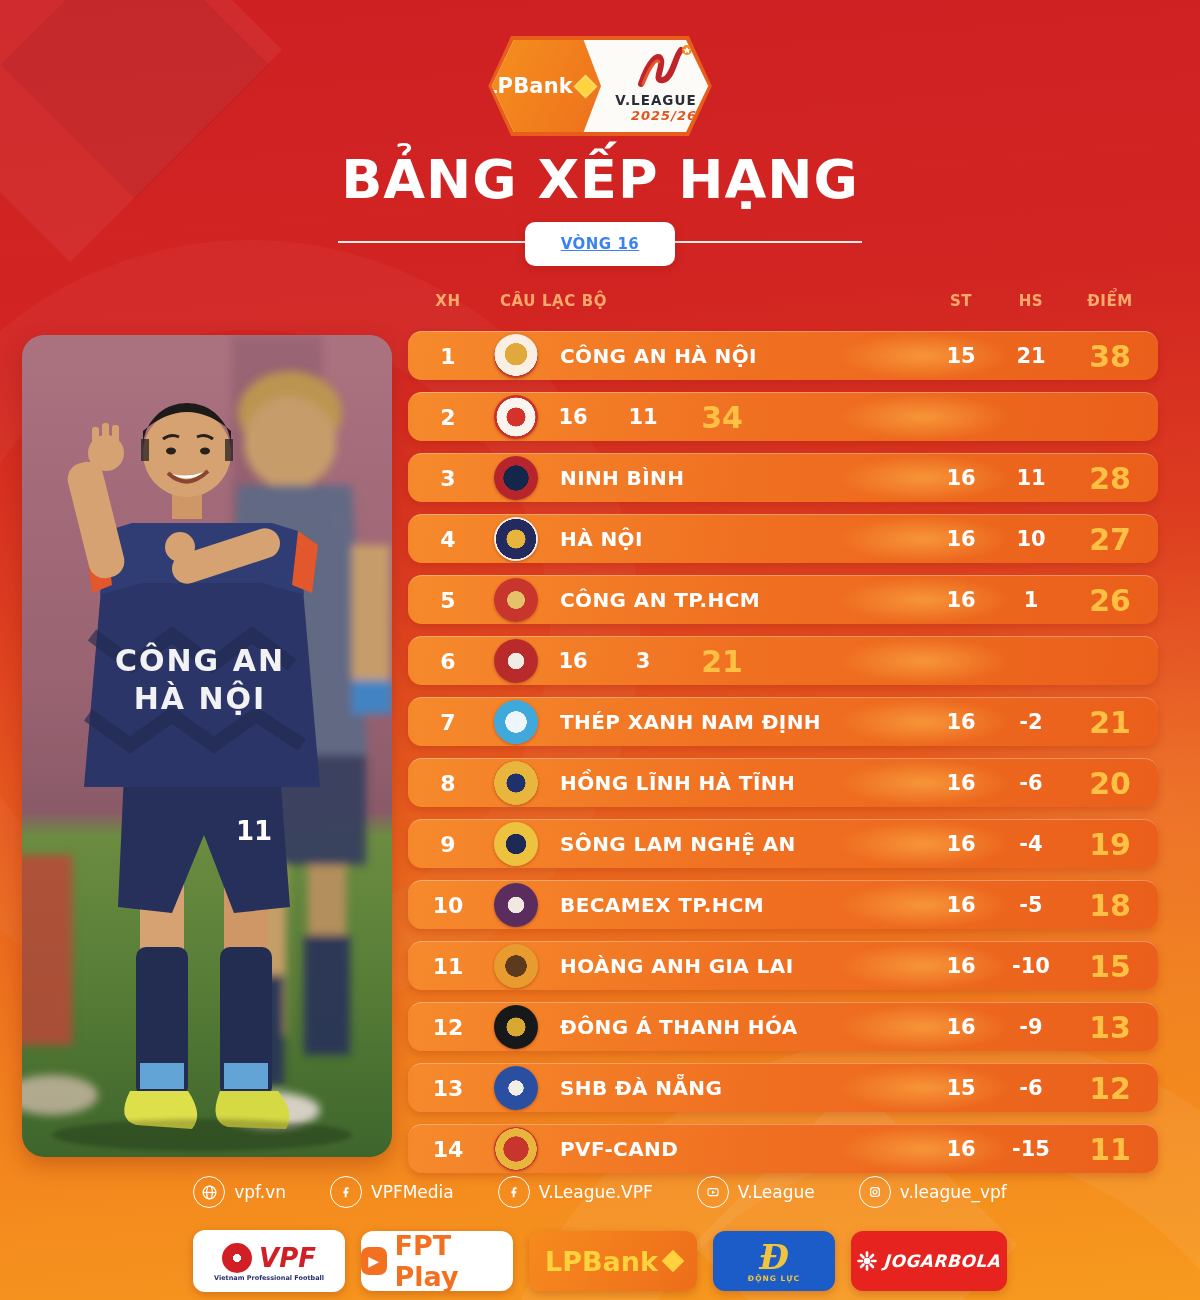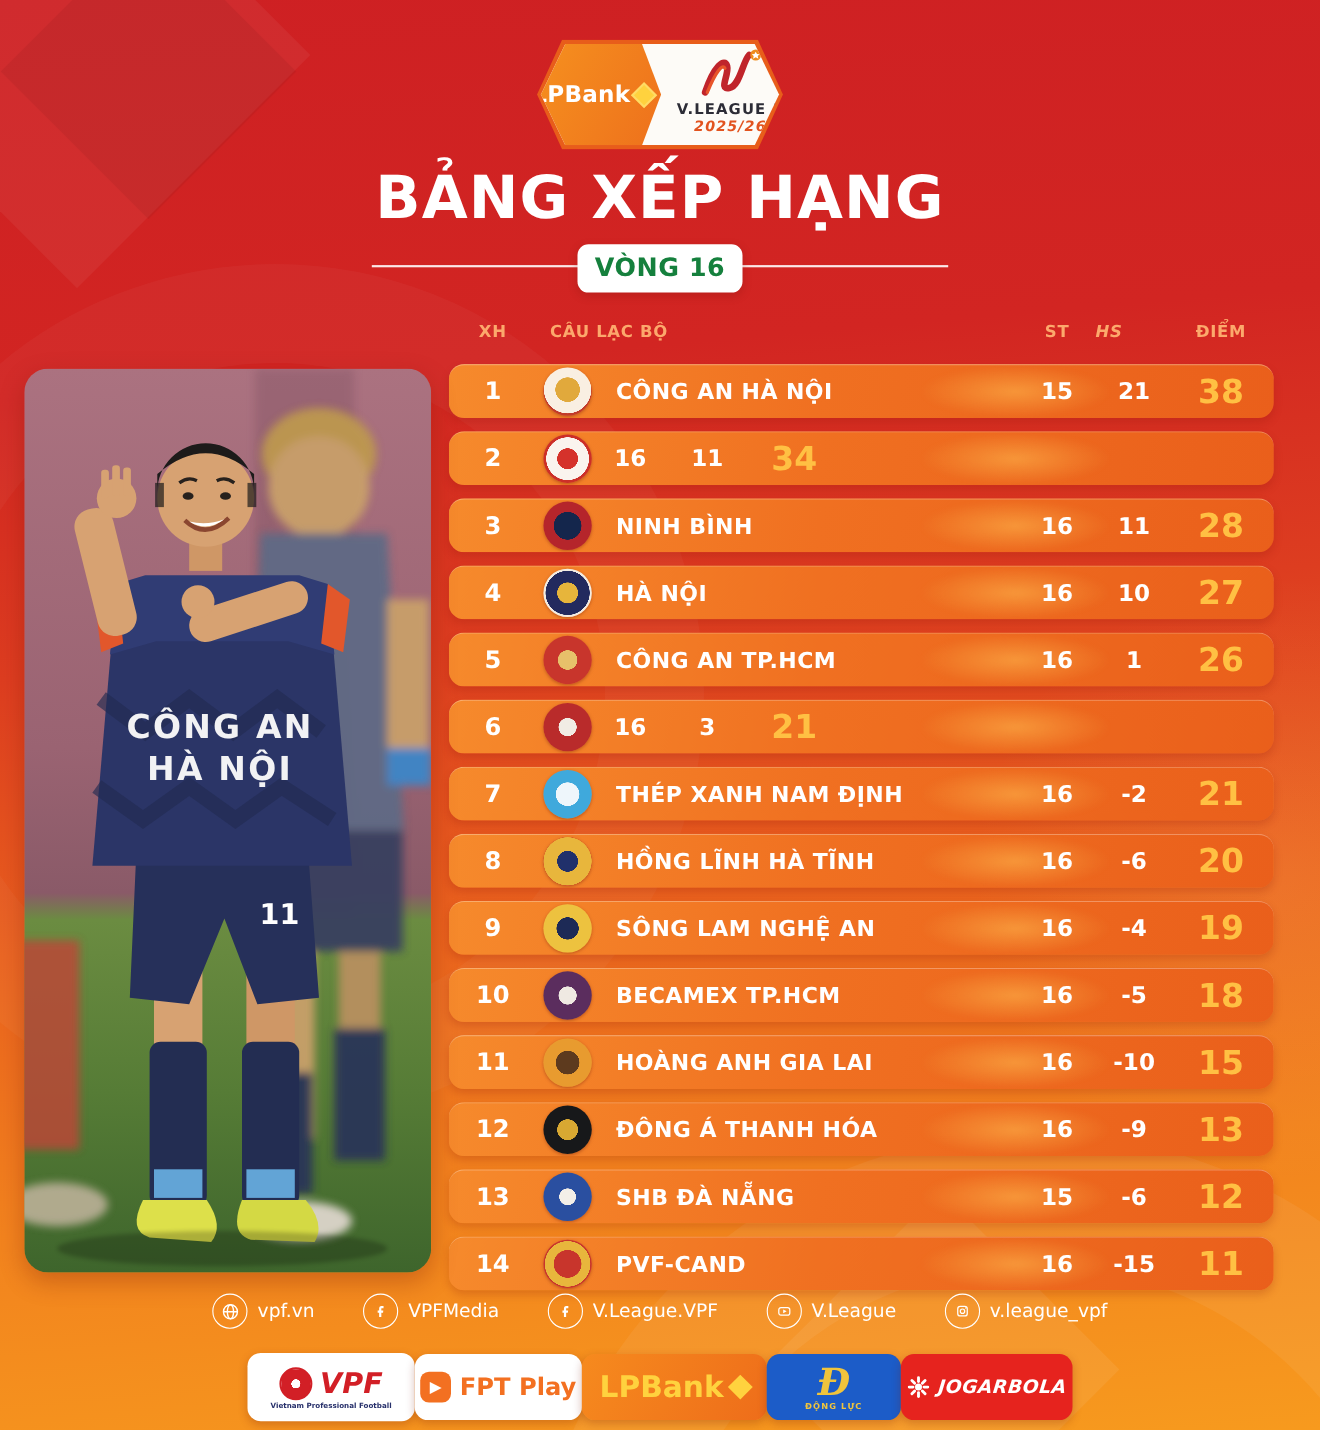--- a/index.html
+++ b/index.html
@@ -35,30 +35,30 @@
   .vl-name{font-size:13.5px;font-weight:bold;color:#2c2c36;letter-spacing:1px;margin-top:-2px;}
   .vl-season{font-size:13px;font-weight:bold;font-style:italic;color:#e2531f;letter-spacing:1px;}
 
   
   .page-title{position:absolute;left:0;top:148px;width:100%;text-align:center;
     color:#fff;font-size:54px;font-weight:800;letter-spacing:1px;}
   .divider{position:absolute;left:338px;top:241px;width:524px;height:2px;background:rgba(255,255,255,.9);}
   .round-badge{position:absolute;left:525px;top:222px;width:150px;height:44px;background:#fff;
     border-radius:10px;display:flex;align-items:center;justify-content:center;
     box-shadow:0 3px 8px rgba(120,20,10,.25);}
-  .round-badge span{color:#15803d;font-size:23px;font-weight:bold;letter-spacing:.5px;}
+  .round-badge span{color:#3b82f6;font-size:15px;font-weight:bold;letter-spacing:.5px;text-decoration:underline;}
 
   
   .table{position:absolute;left:408px;top:288px;width:750px;}
   .thead{display:flex;align-items:center;height:26px;color:#ffb070;
     font-size:15px;font-weight:bold;letter-spacing:.6px;opacity:.95;}
   .thead .h-rank{width:80px;text-align:center;}
   .thead .h-club{flex:1;margin-left:12px;text-align:left;}
   .thead .h-st{width:70px;text-align:center;}
-  .thead .h-hs{width:70px;text-align:left;font-style:italic;}
+  .thead .h-hs{width:70px;text-align:center;}
   .thead .h-pts{width:88px;text-align:center;margin-right:4px;}
   .rows{margin-top:17px;display:flex;flex-direction:column;gap:12px;}
   .trow{position:relative;height:48px;border-radius:14px;display:flex;align-items:center;
     background:linear-gradient(100deg,#f68a2c 0%,#f07021 45%,#ea5f1b 100%);
     border-top:1px solid rgba(255,255,255,.30);
     box-shadow:0 4px 8px rgba(140,25,8,.22);overflow:hidden;}
   .trow::after{content:"";position:absolute;left:430px;top:1px;width:170px;height:46px;
     background:radial-gradient(ellipse at 50% 50%,rgba(255,188,80,.55),rgba(255,188,80,0) 72%);
     filter:blur(2px);}
   .c-rank{width:80px;text-align:center;color:#fff;font-size:22px;font-weight:bold;}
@@ -76,33 +76,33 @@
 
   
   .social{position:absolute;left:0;top:1176px;width:100%;display:flex;justify-content:center;
     gap:44px;align-items:center;}
   .soc{display:flex;align-items:center;gap:9px;color:#fff;font-size:17px;}
   .soc-circ{width:30px;height:30px;border:1.6px solid #fff;border-radius:50%;
     display:flex;align-items:center;justify-content:center;}
 
   
   .sponsors{position:absolute;left:0;top:1230px;width:100%;display:flex;justify-content:center;
-    align-items:center;}
+    gap:16px;align-items:center;}
   .chip{height:60px;border-radius:12px;display:flex;align-items:center;justify-content:center;
     box-shadow:0 3px 8px rgba(120,25,8,.25);}
   .chip-vpf{width:152px;background:#fff;flex-direction:column;padding-top:2px;}
   .vpf-line{display:flex;align-items:center;gap:7px;}
   .vpf-ball{width:26px;height:26px;border-radius:50%;background:radial-gradient(circle,#fff 0 22%,#d21f26 23% 100%);
     border:2px solid #d21f26;}
   .vpf-name{color:#d21f26;font-size:26px;font-weight:800;font-style:italic;}
   .vpf-tag{color:#27306b;font-size:6.5px;font-weight:bold;margin-top:1px;}
   .chip-fpt{width:152px;background:#fff;gap:8px;}
   .fpt-play-ic{width:28px;height:28px;border-radius:8px;background:#f37021;color:#fff;
     display:flex;align-items:center;justify-content:center;font-size:14px;}
-  .fpt-name{color:#f37021;font-size:22px;font-weight:bold;}
+  .fpt-name{color:#f37021;font-size:27px;font-weight:bold;}
   .chip-lpb{width:168px;background:linear-gradient(120deg,#f68a1e,#ee6d1a);gap:7px;}
   .lpb-name{color:#ffd23e;font-size:27px;font-weight:800;}
   .lpb-d{width:16px;height:16px;transform:rotate(45deg);background:#ffd23e;}
   .chip-dl{width:122px;background:#1c5cc8;flex-direction:column;line-height:1;}
   .dl-big{font-family:"DejaVu Serif","Liberation Serif",serif;font-style:italic;font-weight:bold;
     color:#f0c43c;font-size:34px;}
   .dl-name{color:#f0c43c;font-size:7.5px;font-weight:bold;letter-spacing:1px;margin-top:1px;}
   .chip-jog{width:156px;background:#e6231e;gap:8px;}
   .jog-name{color:#fff;font-size:17px;font-weight:800;font-style:italic;letter-spacing:.5px;
     transform:skewX(-6deg);}

